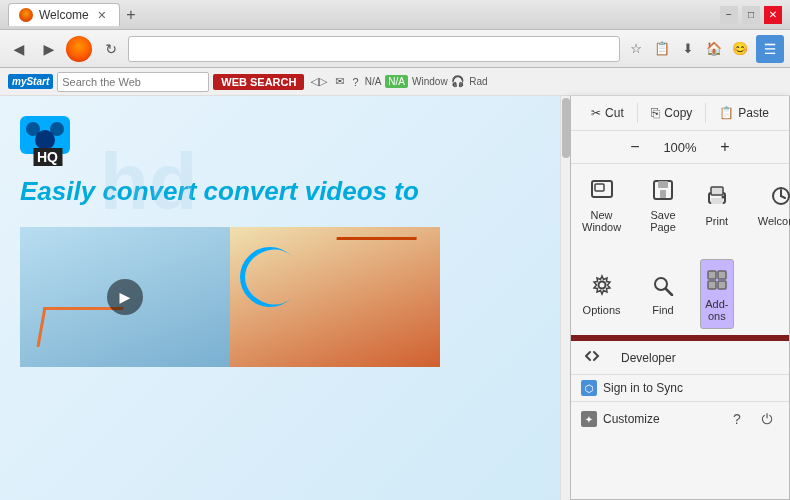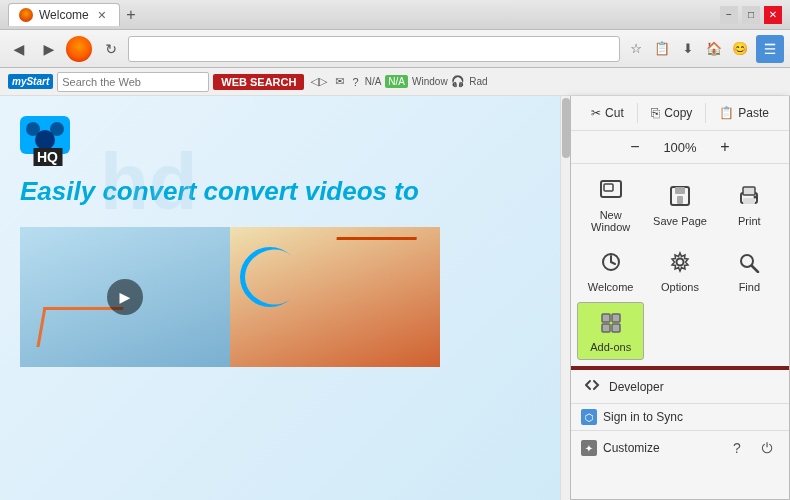--- a/index.html
+++ b/index.html
@@ -330,52 +330,52 @@
       border: 1px solid transparent;
     }
     .zoom-value {
       font-size: 13px;
       color: #333;
       min-width: 50px;
       text-align: center;
     }
     .menu-grid {
       display: grid;
-      grid-template-columns: repeat(3, 1fr);
-      gap: 2px;
+      grid-template-columns: repeat(4, 1fr);
+      gap: 19px;
       padding: 6px;
-      border-bottom: 4px solid #7f1d1d;
+      border-bottom: 6px solid #7f1d1d;
     }
     .menu-item {
       display: flex;
       flex-direction: column;
       align-items: center;
       justify-content: center;
       padding: 8px 4px 6px;
       cursor: pointer;
       border-radius: 3px;
       border: 1px solid transparent;
       gap: 4px;
     }
-    .menu-item.active { background: #bef264; border-color: #aaa; }
+    .menu-item.active { background: #c4b5fd; border-color: #aaa; }
     .menu-item-icon {
       font-size: 22px;
       color: #444;
       line-height: 1;
     }
     .menu-item-label {
       font-size: 11px;
       color: #333;
       text-align: center;
     }
     .menu-developer-row {
       display: flex;
       align-items: center;
       padding: 6px 12px;
-      gap: 8px;
+      gap: 20px;
       cursor: pointer;
       border-bottom: 1px solid #ddd;
       font-size: 12px;
       color: #333;
     }
     .menu-sign-in-row {
       display: flex;
       align-items: center;
       padding: 5px 10px;
       gap: 6px;

